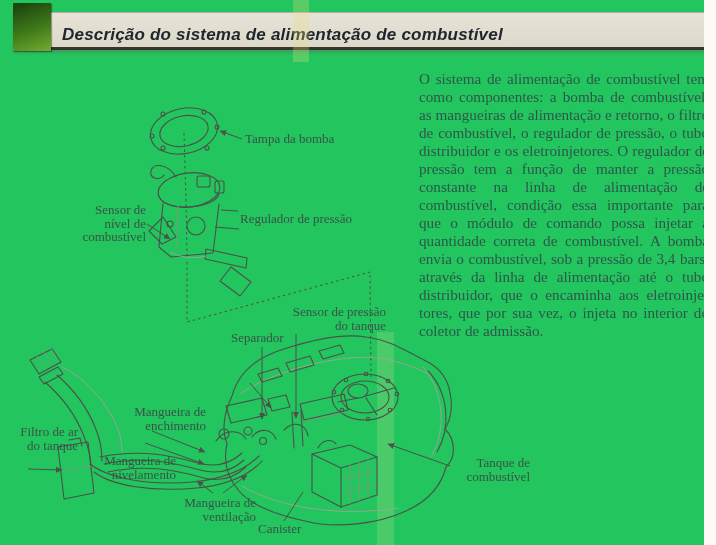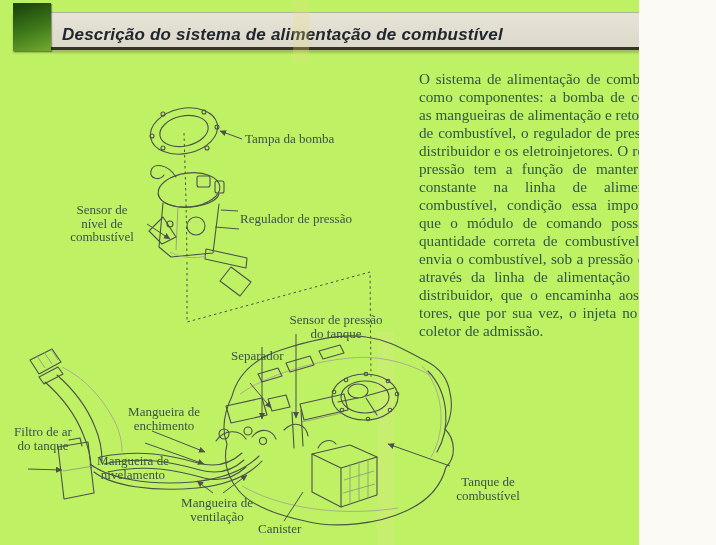--- a/index.html
+++ b/index.html
@@ -1,33 +1,33 @@
 <!DOCTYPE html>
 <html><head>
 <meta charset="utf-8">
 <style>
   html,body{margin:0;padding:0;background:#fbfaf5;}
-  #page{position:relative;width:591px;height:545px;background:#bef264;overflow:hidden;
-        font-family:"Liberation Serif",serif;padding-left:48px;}
+  #page{position:relative;width:704px;height:545px;background:#22c55e;overflow:hidden;
+        font-family:"Liberation Serif",serif;}
   
   .bar{position:absolute;left:13px;top:12px;width:694px;height:34px;
        background:linear-gradient(#e7e4d7,#dcd8ca);
        border-top:1px solid #b3b0a0;border-bottom:3px solid #34342d;
        box-shadow:0 3px 2px rgba(100,100,88,.35);}
   .greensq{position:absolute;left:13px;top:3px;width:38px;height:48px;
        background:linear-gradient(160deg,#1d470e 8%,#3f7a1a 55%,#74ab30 100%);
        box-shadow:1px 1px 1px rgba(0,0,0,.35);}
   .title{position:absolute;left:62px;top:25px;
        font:italic 700 17px "Liberation Sans",sans-serif;color:#20262e;letter-spacing:.2px;}
   
   .para{position:absolute;left:419px;top:70px;width:290px;
        font-size:15.2px;line-height:18px;color:#2e574a;text-align:justify;}
   
   .lbl{position:absolute;font-size:13px;line-height:13.5px;color:#3a5348;white-space:pre-line;text-align:right;}
-  .lbl.c{text-align:center;}
+  .lbl.c{}
   
   svg.art{position:absolute;left:0;top:0;}
   .ink{stroke:#4c514a;stroke-width:1.1;fill:none;stroke-linecap:round;stroke-linejoin:round;}
   .lt{stroke:#a9a294;stroke-width:1;fill:none;opacity:.85;}
   .lt2{stroke:#8d927f;stroke-width:.8;fill:none;}
   .dash{stroke:#4c514a;stroke-width:1;fill:none;stroke-dasharray:2.5 3;}
   .ldr{stroke:#4c514a;stroke-width:1;fill:none;}
   .streak{position:absolute;pointer-events:none;}
 </style>
 </head>
@@ -158,28 +158,28 @@
       <path class="ldr" d="M284,521 L303,492"></path>
       <path class="ldr" d="M450,466 L388,444" marker-end="url(#ah)"></path>
     </g>
   </svg>
 
   <div class="lbl" style="left:245px;top:132px;">Tampa da bomba</div>
   <div class="lbl c" style="left:58px;top:203px;width:88px;">Sensor de
 nível de
 combustível</div>
   <div class="lbl" style="left:240px;top:212px;">Regulador de pressão</div>
-  <div class="lbl c" style="left:280px;top:305px;width:112px;margin-top:8px;">Sensor de pressão
+  <div class="lbl c" style="left:274px;top:305px;width:112px;">Sensor de pressão
 do tanque</div>
-  <div class="lbl" style="left:231px;top:331px;margin-top:18px;">Separador</div>
+  <div class="lbl" style="left:231px;top:331px;">Separador</div>
   <div class="lbl c" style="left:122px;top:405px;width:84px;">Mangueira de
 enchimento</div>
   <div class="lbl c" style="left:8px;top:425px;width:70px;">Filtro de ar
 do tanque</div>
   <div class="lbl c" style="left:90px;top:454px;width:86px;">Mangueira de
 nivelamento</div>
   <div class="lbl c" style="left:178px;top:496px;width:78px;">Mangueira de
 ventilação</div>
   <div class="lbl" style="left:258px;top:522px;">Canister</div>
-  <div class="lbl c" style="left:446px;top:456px;width:84px;margin-top:19px;">Tanque de
+  <div class="lbl c" style="left:446px;top:456px;width:84px;">Tanque de
 combustível</div>
 
 </div>
 
 </body></html>

